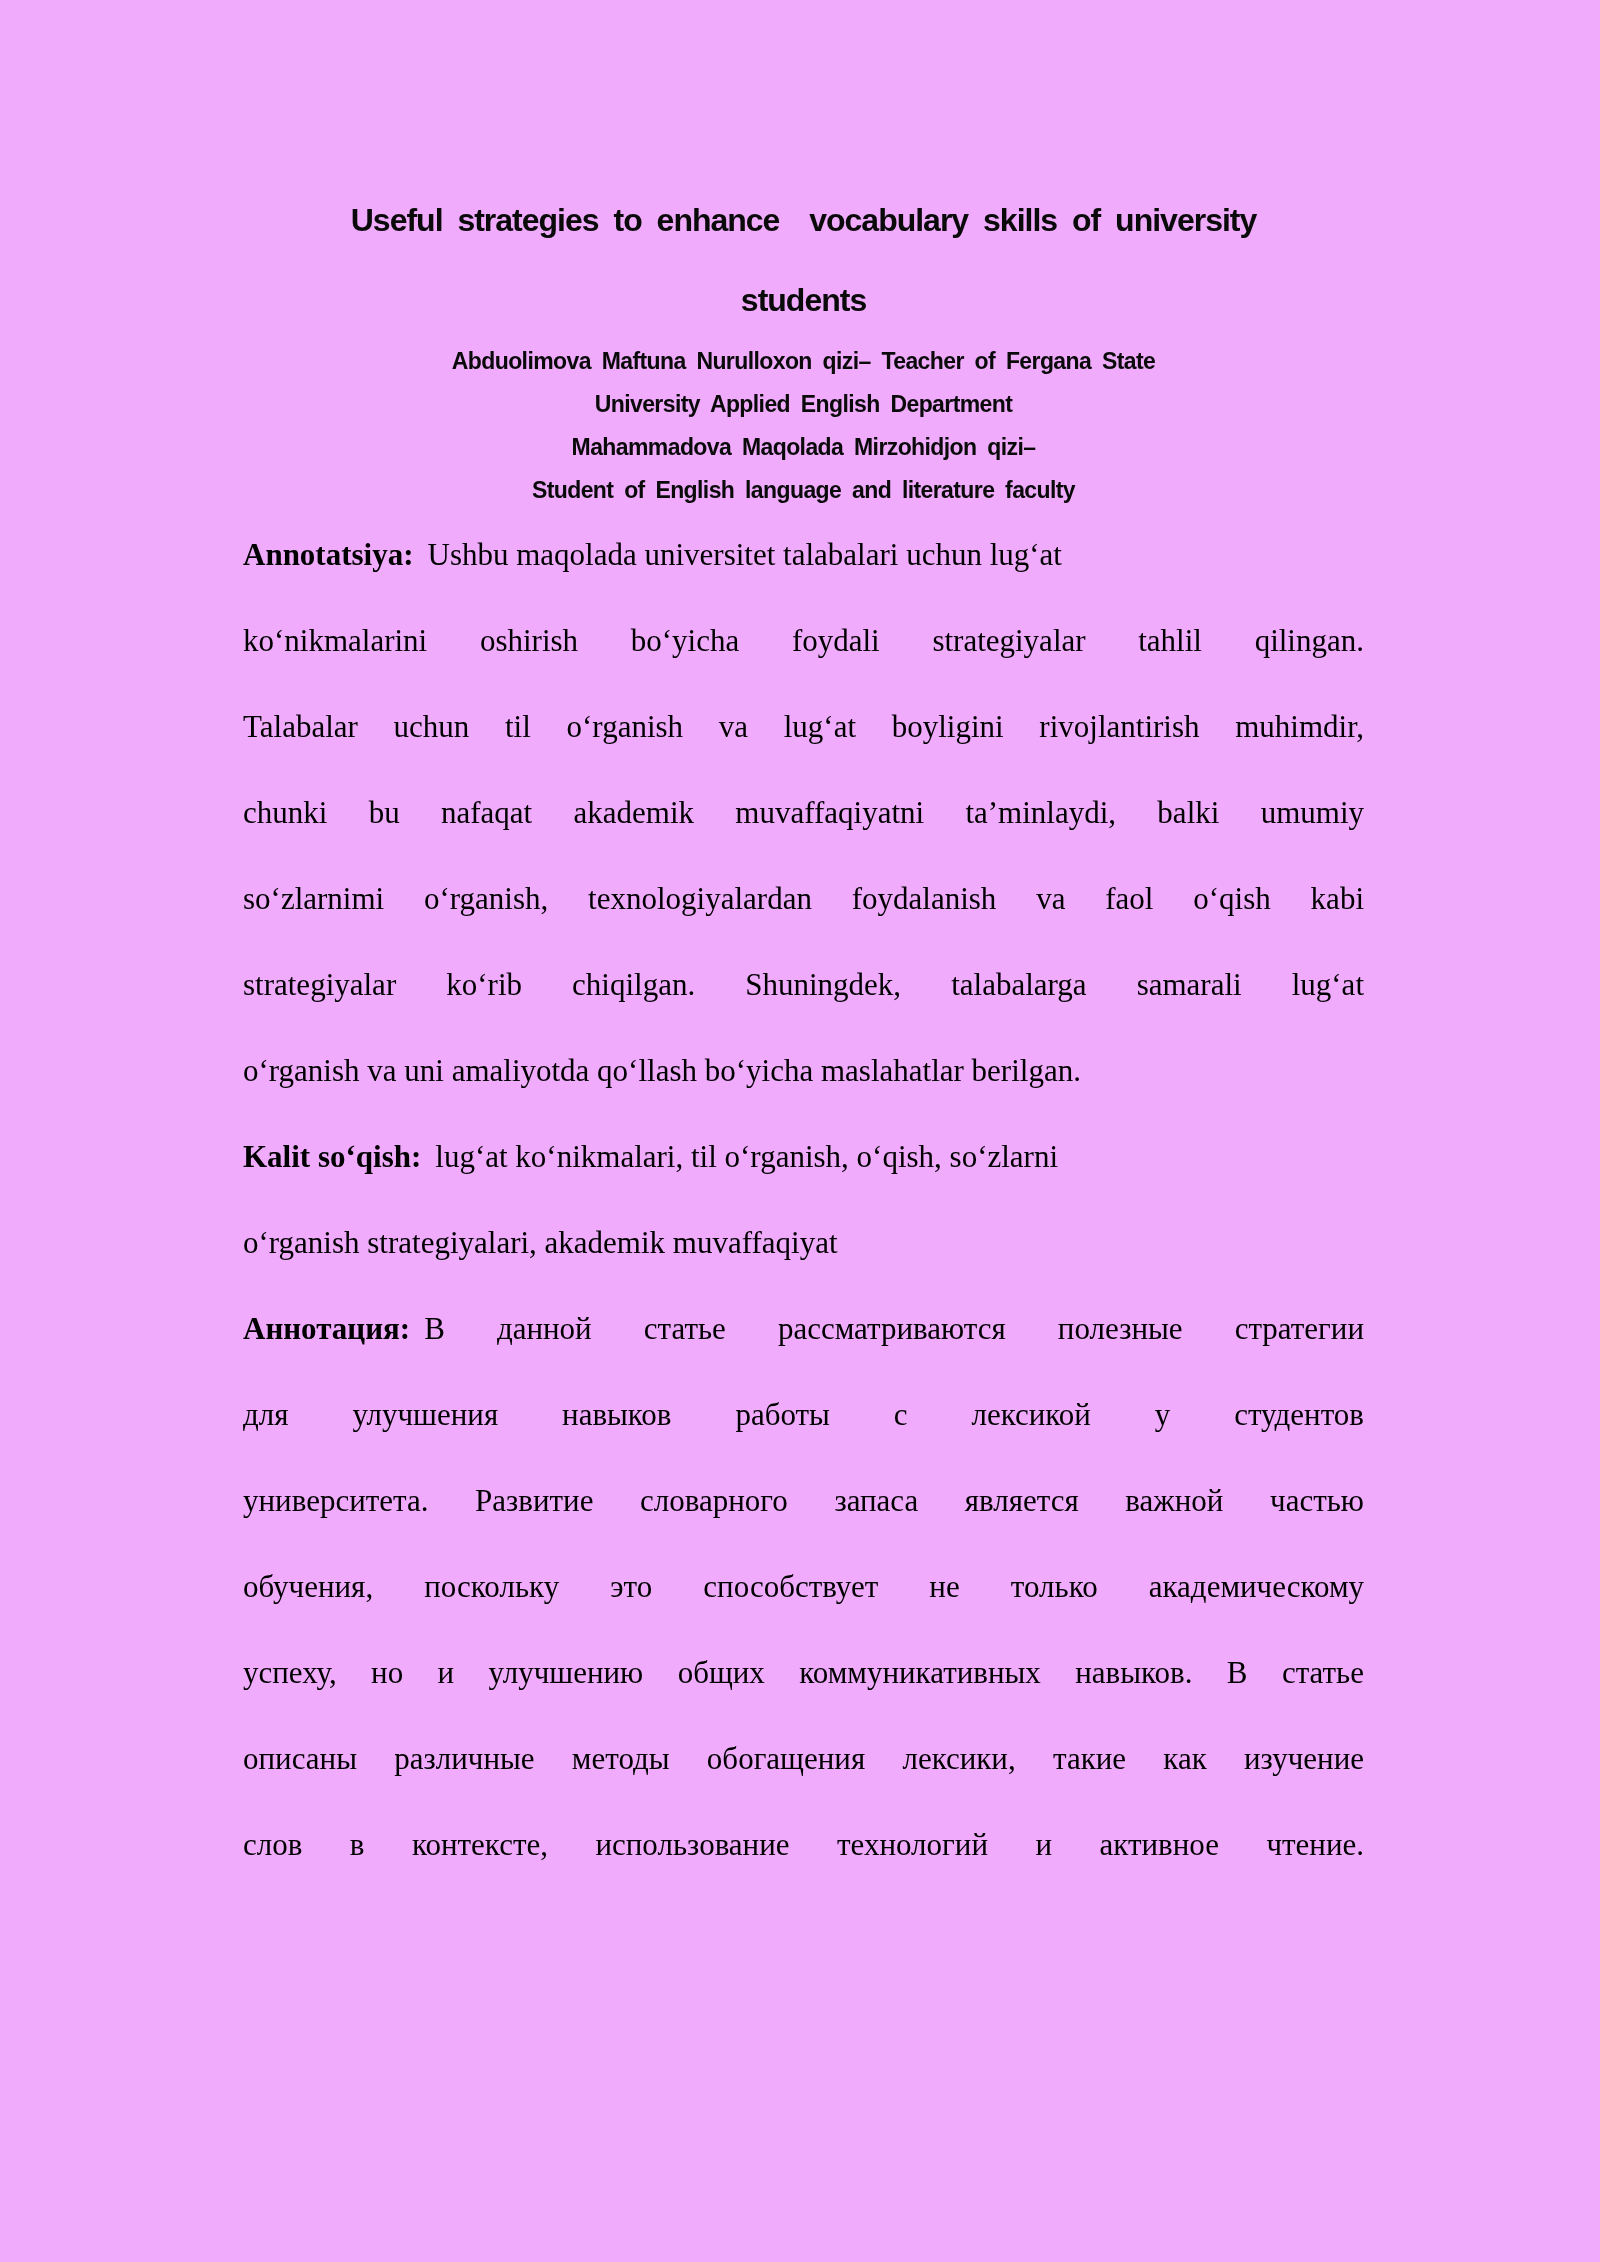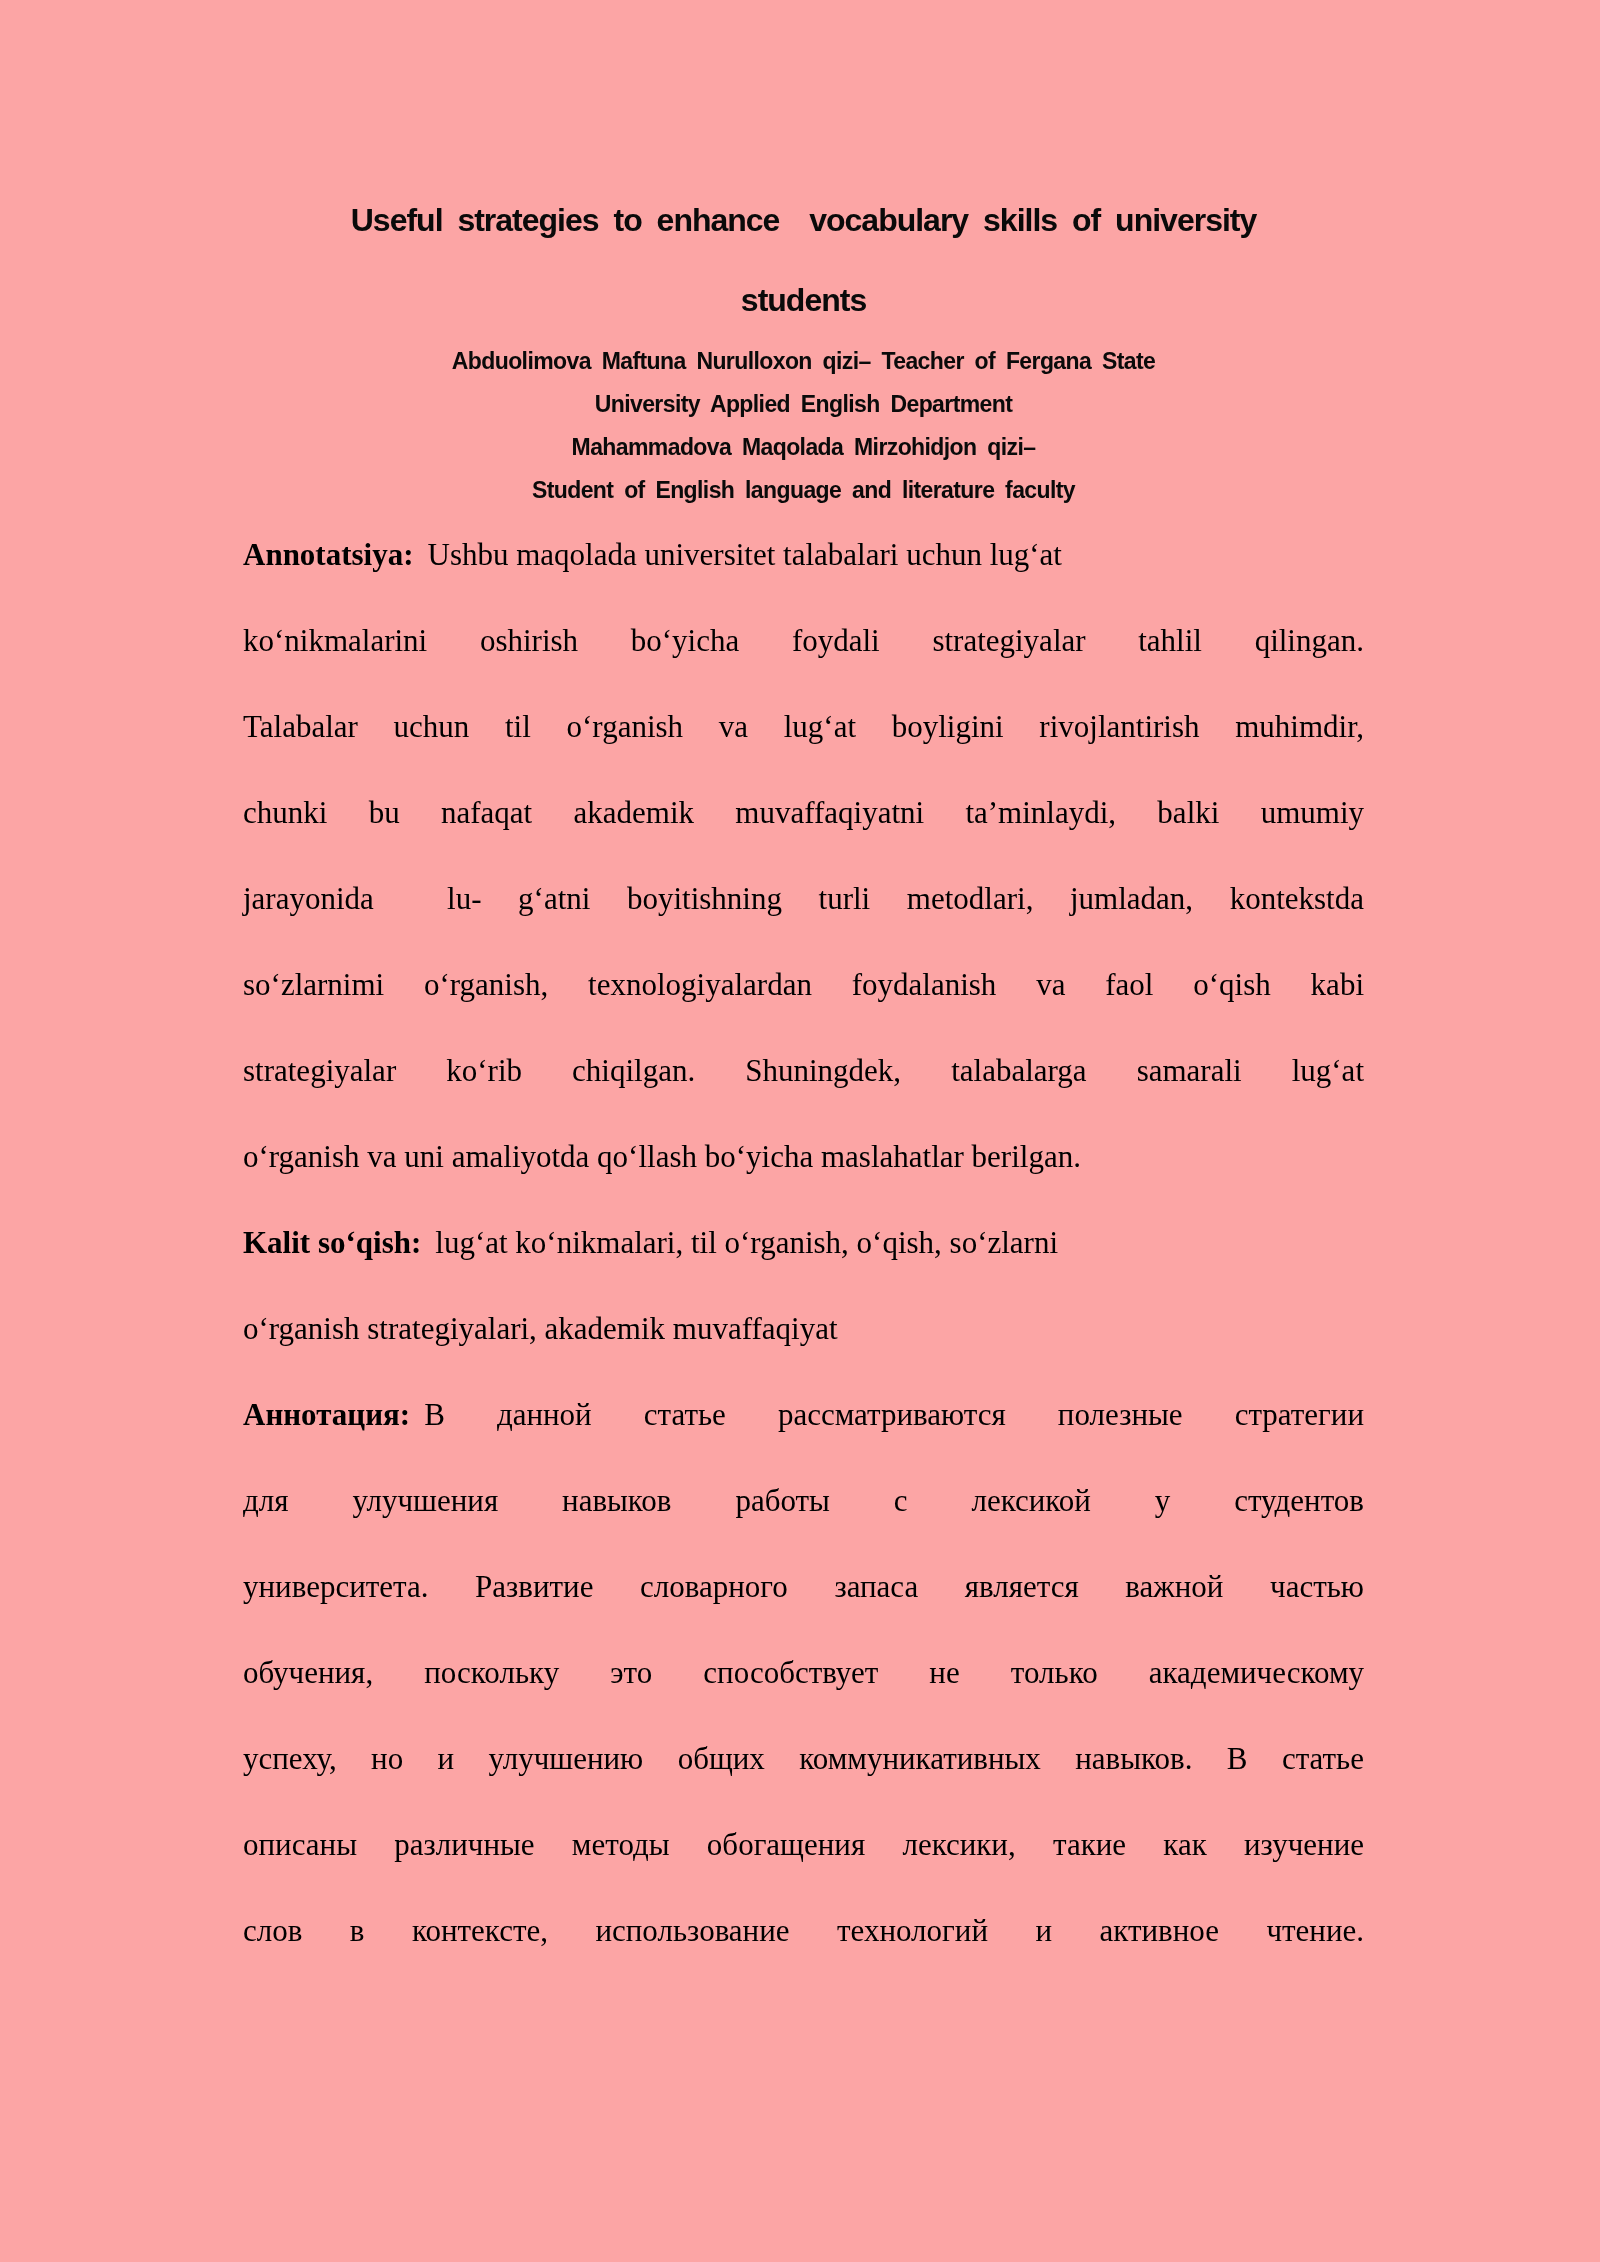--- a/index.html
+++ b/index.html
@@ -1,20 +1,20 @@
 <!DOCTYPE html>
 <html><head>
 <meta charset="utf-8">
 <style>
   html, body { margin: 0; padding: 0; background: #e8e8e8; }
   .page {
     position: relative;
     width: 1600px;
     height: 2262px;
-    background: #fca5a5;
+    background: #f0abfc;
     color: #000000;
     overflow: hidden;
     margin: 0 auto;
   }
   .content {
     position: absolute;
     left: 243px;
     top: 0;
     width: 1121px;
   }
@@ -75,21 +75,20 @@
       <div>University Applied English Department</div>
       <div>Mahammadova Maqolada Mirzohidjon qizi–</div>
       <div>Student of English language and literature faculty</div>
     </div>
 
     <div class="body-block">
         <div class="line left"><span class="lbl">Annotatsiya:</span>Ushbu maqolada universitet talabalari uchun lug‘at</div>
         <div class="line justify">ko‘nikmalarini oshirish bo‘yicha foydali strategiyalar tahlil qilingan.</div>
         <div class="line justify">Talabalar uchun til o‘rganish va lug‘at boyligini rivojlantirish muhimdir,</div>
         <div class="line justify">chunki bu nafaqat akademik muvaffaqiyatni ta’minlaydi, balki umumiy</div>
-        <div class="line justify">jarayonida&nbsp; lu- g‘atni boyitishning turli metodlari, jumladan, kontekstda</div>
         <div class="line justify">so‘zlarnimi o‘rganish, texnologiyalardan foydalanish va faol o‘qish kabi</div>
         <div class="line justify">strategiyalar ko‘rib chiqilgan. Shuningdek, talabalarga samarali lug‘at</div>
         <div class="line left">o‘rganish va uni amaliyotda qo‘llash bo‘yicha maslahatlar berilgan.</div>
         <div class="line left"><span class="lbl">Kalit so‘qish:</span>lug‘at ko‘nikmalari, til o‘rganish, o‘qish, so‘zlarni</div>
         <div class="line left">o‘rganish strategiyalari, akademik muvaffaqiyat</div>
         <div class="line justify"><span class="lbl">Аннотация:</span>В данной статье рассматриваются полезные стратегии</div>
         <div class="line justify">для улучшения навыков работы с лексикой у студентов</div>
         <div class="line justify">университета. Развитие словарного запаса является важной частью</div>
         <div class="line justify">обучения, поскольку это способствует не только академическому</div>
         <div class="line justify">успеху, но и улучшению общих коммуникативных навыков. В статье</div>

